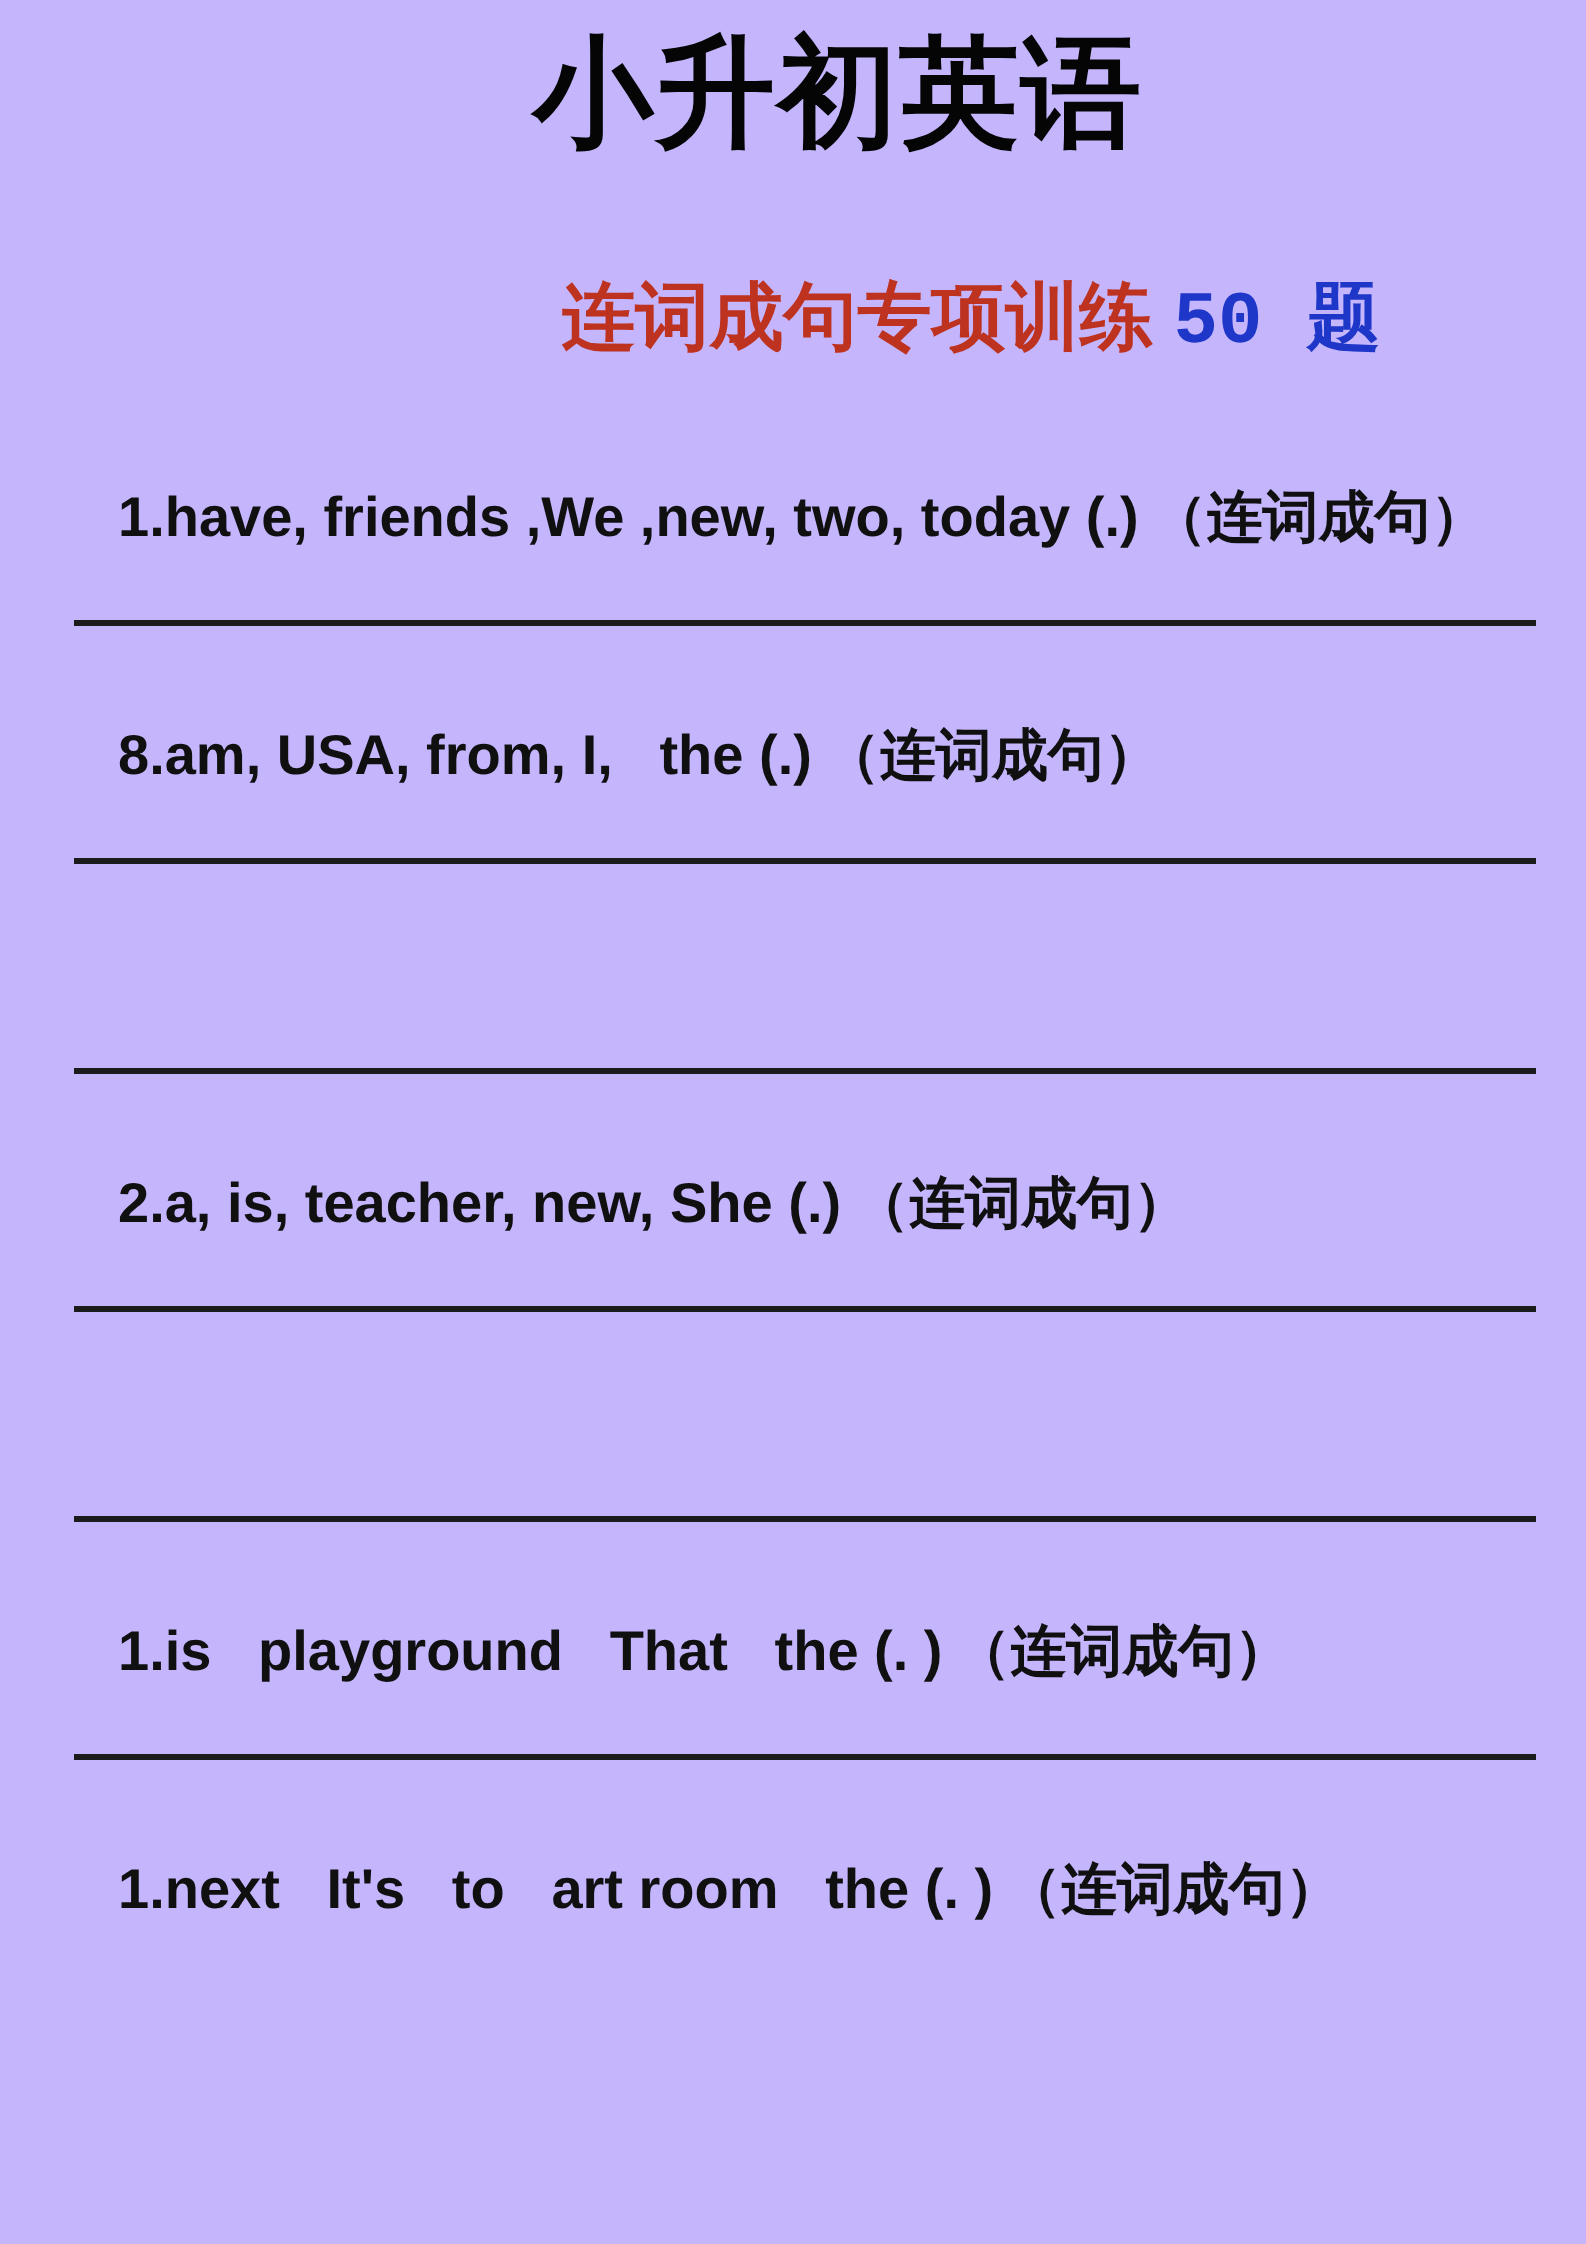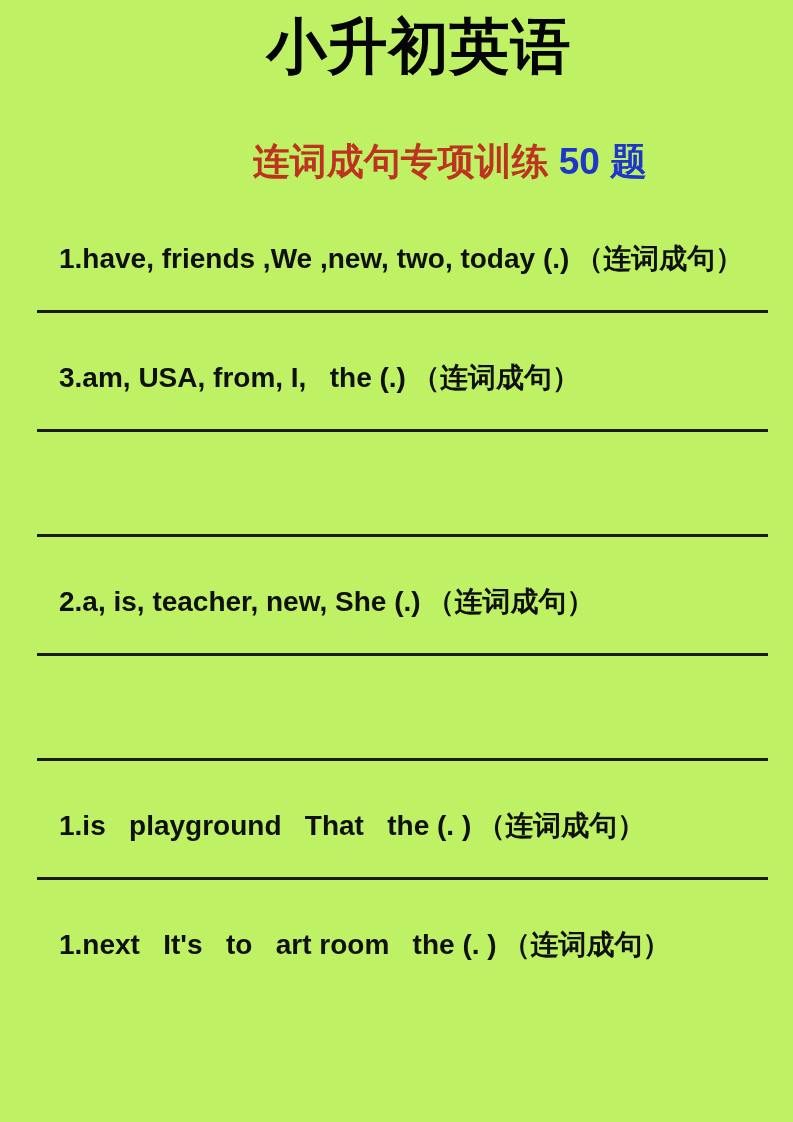--- a/index.html
+++ b/index.html
@@ -4,21 +4,21 @@
 <style>
   html, body {
     margin: 0;
     padding: 0;
     background: #ffffff;
   }
   .page {
     position: relative;
     width: 793px;
     height: 1122px;
-    background: #bef264;
+    background: #c4b5fd;
     overflow: hidden;
     font-family: "Liberation Sans", "DejaVu Sans", sans-serif;
     color: #111111;
     box-sizing: border-box;
   }
   .header {
     padding-left: 45px; 
     text-align: center;
   }
   .title {
@@ -29,20 +29,21 @@
     font-weight: 700;
     color: #050505;
     letter-spacing: 1px;
   }
   .subtitle {
     margin: 20px 0 0 0;
     font-size: 37px;
     line-height: 1.1;
     font-weight: 700;
     white-space: pre-wrap;
+    font-family: Liberation Mono, monospace;
   }
   .subtitle-red  { color: var(--subtitle_red, #be3220); }
   .subtitle-blue { color: var(--subtitle_blue, #1e37c8); margin-left: 10px; }
   .questions {
     margin-top: 19px;
     padding: 0 25px 0 45px;
   }
   .qa {
     position: relative;
     height: 105px;
@@ -81,21 +82,21 @@
   </header>
 
   <main class="questions">
 
     <section class="qa">
       <p class="q-text"><span>1.have, friends ,We ,new, two, today (.)</span><span class="q-tag">（连词成句）</span></p>
       <div class="answer-line"></div>
     </section>
 
     <section class="qa">
-      <p class="q-text"><span>3.am, USA, from, I,   the (.)</span><span class="q-tag">（连词成句）</span></p>
+      <p class="q-text"><span>8.am, USA, from, I,   the (.)</span><span class="q-tag">（连词成句）</span></p>
       <div class="answer-line"></div>
     </section>
 
     <section class="qa">
       <div class="answer-line"></div>
     </section>
 
 
     <section class="qa">
       <p class="q-text"><span>2.a, is, teacher, new, She (.)</span><span class="q-tag">（连词成句）</span></p>

